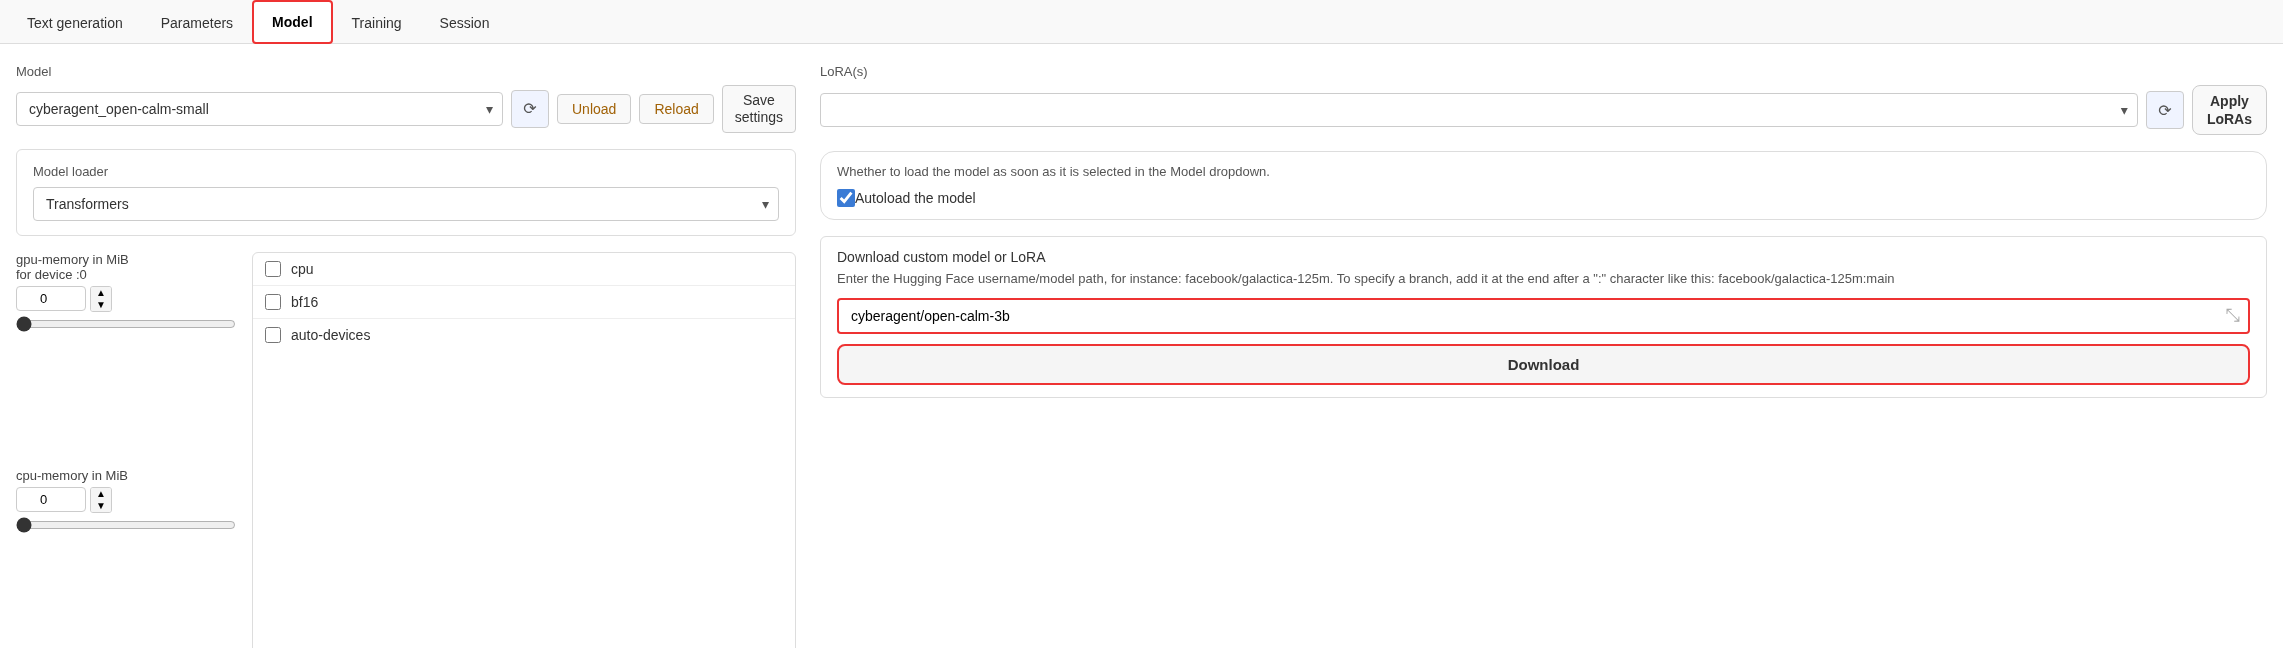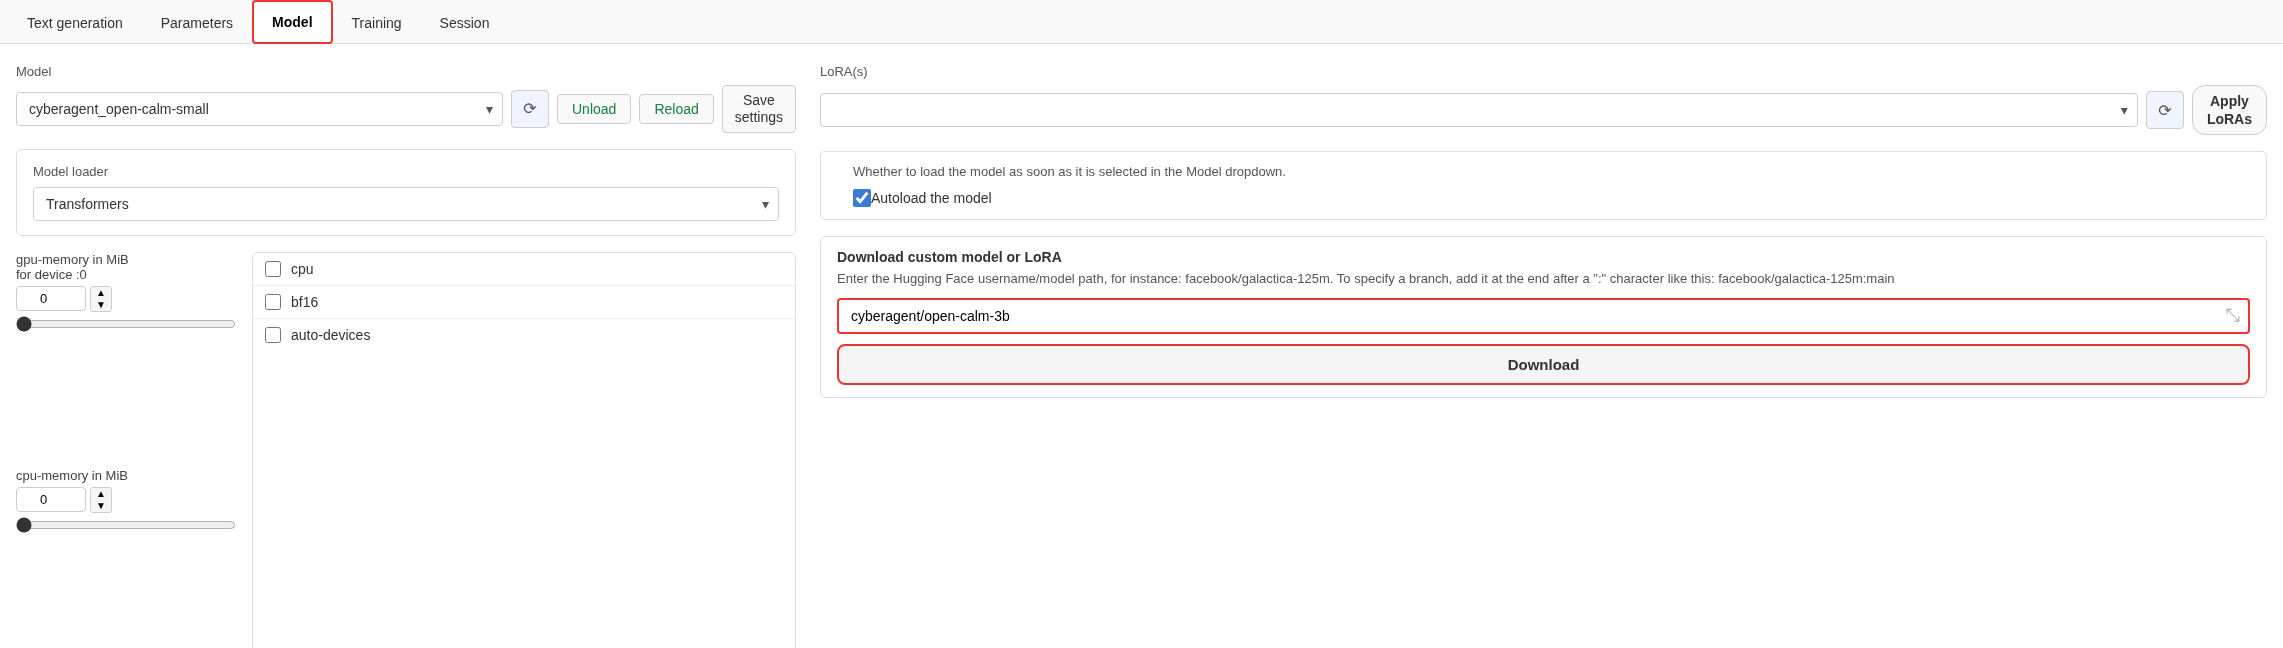--- a/index.html
+++ b/index.html
@@ -114,21 +114,21 @@
     }
 
     .text-btn {
       padding: 6px 14px;
       border: 1px solid #ccc;
       border-radius: 4px;
       background: #f9f9f9;
       cursor: pointer;
       font-size: 14px;
       white-space: nowrap;
-      color: #15803d;
+      color: #a16207;
     }
 
     .save-btn {
       padding: 6px 12px;
       border: 1px solid #ccc;
       border-radius: 4px;
       background: #f9f9f9;
       cursor: pointer;
       font-size: 14px;
       text-align: center;
@@ -229,35 +229,35 @@
       gap: 8px;
     }
     .lora-select-wrap {
       flex: 1;
       position: relative;
     }
 
     .apply-btn {
       padding: 6px 14px;
       border: 1px solid #ccc;
-      border-radius: 13px;
+      border-radius: 8px;
       background: #f9f9f9;
       cursor: pointer;
       font-size: 14px;
       font-weight: bold;
       white-space: nowrap;
       color: #333;
       line-height: 1.3;
       text-align: center;
     }
 
     .autoload-box {
       border: 1px solid #ddd;
-      border-radius: 5px;
-      padding: 12px 32px;
+      border-radius: 14px;
+      padding: 12px 16px;
     }
     .autoload-desc {
       font-size: 13px;
       color: #555;
       margin-bottom: 10px;
     }
     .autoload-check-row {
       display: flex;
       align-items: center;
     }
@@ -268,21 +268,21 @@
       cursor: pointer;
     }
 
     .download-box {
       border: 1px solid #ddd;
       border-radius: 6px;
       padding: 12px 16px;
     }
     .download-title {
       font-size: 14px;
-      font-weight: bold;
+      font-weight: normal;
       margin-bottom: 6px;
     }
     .download-desc {
       font-size: 13px;
       color: #555;
       margin-bottom: 12px;
     }
 
     .download-input-wrap {
       position: relative;

